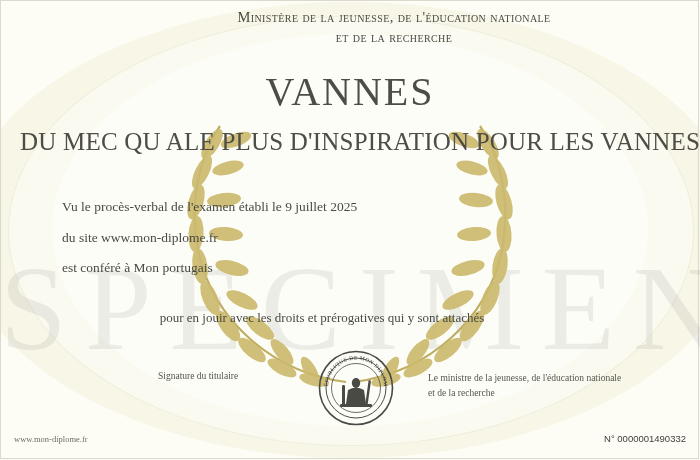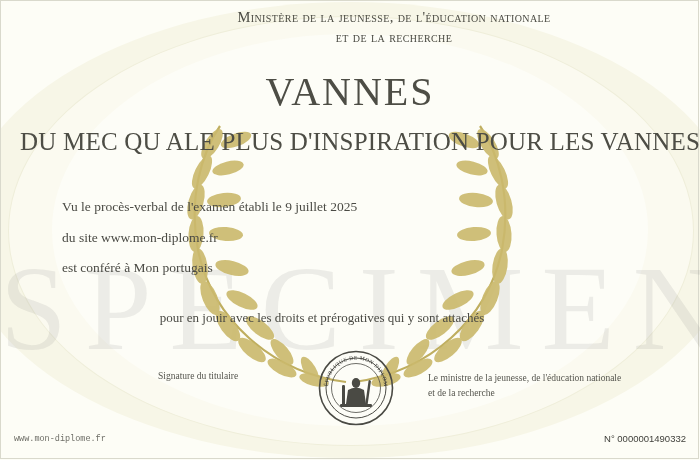--- a/index.html
+++ b/index.html
@@ -164,21 +164,21 @@
     top: 350px;
     width: 76px;
     height: 76px;
   }
 
   
   .footer-left {
     position: absolute;
     left: 14px;
     top: 434px;
-    font-family: Liberation Mono, monospace;
+    font-family: Liberation Serif, serif;
     font-size: 8.5px;
     color: #6d6d66;
   }
   .footer-right {
     position: absolute;
     right: 14px;
     top: 433px;
     font-family: "Liberation Sans", sans-serif;
     font-size: 9.5px;
     color: #3f3f3a;

